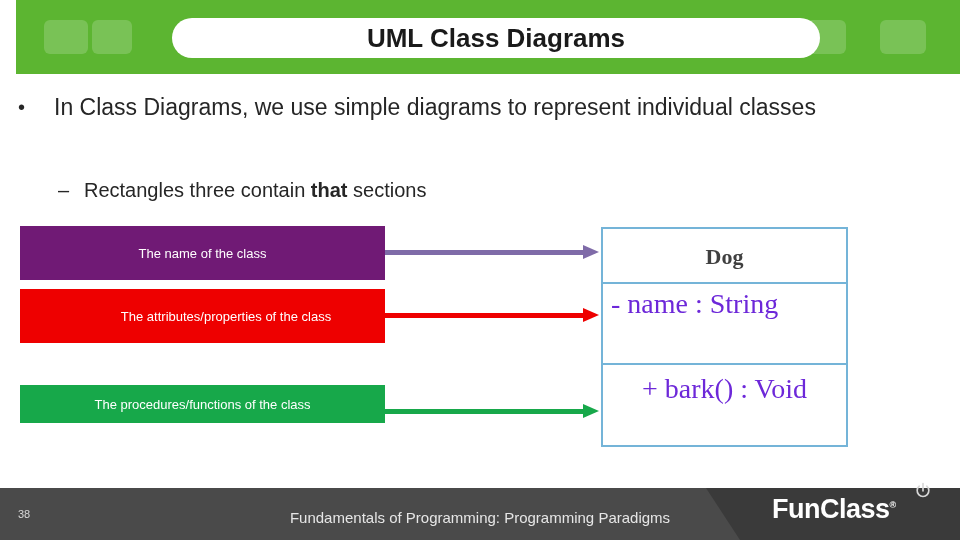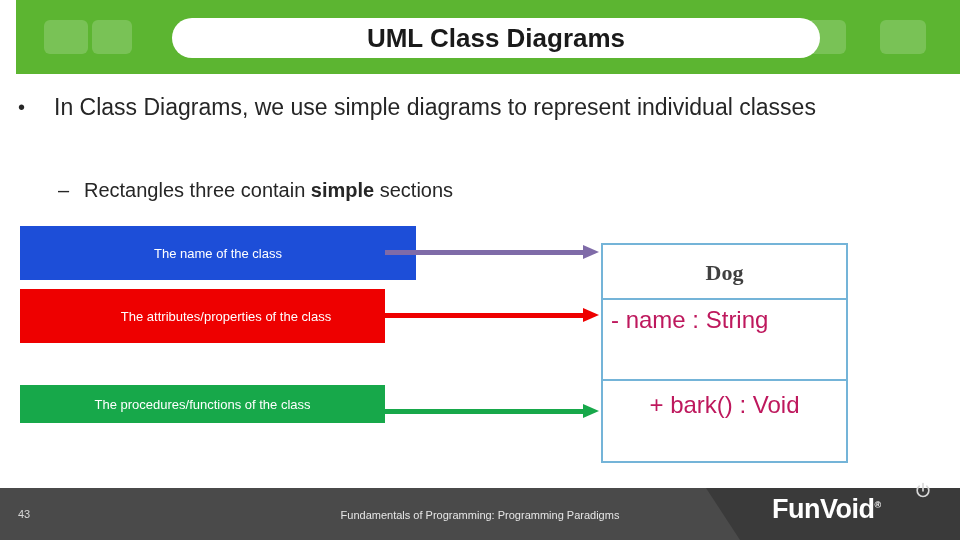--- a/index.html
+++ b/index.html
@@ -48,21 +48,21 @@
   }
   .bullet2 .marker { position:absolute; left: 0px; top: 0px; }
   .bullet2 .txt { display:block; margin-left: 26px; }
   .bullet2 b { font-weight: bold; }
   
   .lbox {
     position: absolute;
     display:flex; align-items:center; justify-content:center;
     color: #ffffff; font-size: 13px; text-align:center;
   }
-  .lbox.purple { left: 20px; top: 226px; width: 396px; height: 54px; background: #1d4ed8; }
+  .lbox.purple { left: 20px; top: 226px; width: 365px; height: 54px; background: #701a75; }
   .lbox.red    { left: 20px; top: 289px; width: 365px; height: 54px; background: #ee0000; padding-left: 47px; }
   .lbox.green  { left: 20px; top: 385px; width: 365px; height: 38px; background: #17a84a; }
   
   .arrow { position: absolute; height: 0; }
   .arrow .line { position:absolute; left:0; top:0; height:5px; }
   .arrow .head {
     position:absolute; top:-5px; width:0; height:0;
     border-top: 7.5px solid transparent;
     border-bottom: 7.5px solid transparent;
   }
@@ -71,33 +71,33 @@
   .arrow.a1 .head { left: 198px; border-left: 16px solid #7f6ba8; }
   .arrow.a2 { left: 385px; top: 313px; width: 215px; }
   .arrow.a2 .line { width: 200px; background:#ee0000; }
   .arrow.a2 .head { left: 198px; border-left: 16px solid #ee0000; }
   .arrow.a3 { left: 385px; top: 409px; width: 215px; }
   .arrow.a3 .line { width: 200px; background:#17a84a; }
   .arrow.a3 .head { left: 198px; border-left: 16px solid #17a84a; }
   
   .uml {
     position: absolute; left: 601px; top: 227px; width: 247px; height: 220px;
-    border: 2px solid #74b4d8; background: #ffffff; margin-top: 16px;
+    border: 2px solid #74b4d8; background: #ffffff;
   }
   .uml-sec { border-bottom: 2px solid #74b4d8; }
   .uml-sec:last-child { border-bottom: none; }
   .uml-name {
     height: 55px; line-height: 55px; text-align:center;
     font-size: 22px; font-weight: bold; color: #404040;
     font-family: "Liberation Serif", serif;
   }
   .uml-attrs { height: 81px; padding: 4px 8px 0 8px; }
   .uml-attrs div, .uml-ops div {
-    font-size: 24px; color: #be185d; line-height: 31px;
-    font-family: Liberation Sans, sans-serif;
+    font-size: 28px; color: #6d28d9; line-height: 31px;
+    font-family: Liberation Serif, serif;
   }
   .uml-ops { height: 78px; padding: 8px 8px 0 8px; text-align: center; }
   
   .footer {
     position: absolute; left:0; top: 488px; width: 960px; height: 52px;
     background: #4a4a4a;
   }
   .footer-wedge {
     position: absolute; left: 706px; top: 0; width: 0; height: 0;
     border-top: 52px solid #3a3a3a;
@@ -106,21 +106,21 @@
   .footer-right {
     position: absolute; left: 740px; top: 0; width: 220px; height: 52px;
     background: #3a3a3a;
   }
   .slide-num {
     position: absolute; left: 18px; top: 508px;
     font-size: 11px; color: #d8d8d8;
   }
   .footer-center {
     position: absolute; left: 260px; top: 509px; width: 440px;
-    text-align: center; font-size: 11px; color: #e6e6e6;
+    text-align: center; font-size: 15px; color: #e6e6e6;
   }
   .logo {
     position: absolute; left: 772px; top: 494px;
     font-size: 27px; font-weight: bold; color: #ffffff;
     font-family: "Liberation Sans", sans-serif; letter-spacing: -0.5px;
   }
   .logo .fun { color:#ffffff; }
   .logo .tech { color:#ffffff; }
   .logo-reg { font-size: 9px; vertical-align: super; }
   .power-icon {
@@ -140,21 +140,21 @@
   <div class="title-text">UML Class Diagrams</div>
 </div>
 
 <div class="bullet1">
   <span class="marker">•</span>
   <span class="txt">In Class Diagrams, we use simple diagrams to represent individual classes</span>
 </div>
 
 <div class="bullet2">
   <span class="marker">–</span>
-  <span class="txt"><span>Rectangles three contain </span><b>simple</b><span> sections</span></span>
+  <span class="txt"><span>Rectangles three contain </span><b>that</b><span> sections</span></span>
 </div>
 
 <div class="lbox purple">
   <span>The name of the class</span>
 </div>
 <div class="lbox red">
   <span>The attributes/properties of the class</span>
 </div>
 <div class="lbox green">
   <span>The procedures/functions of the class</span>
@@ -180,21 +180,21 @@
   </div>
   <div class="uml-sec uml-ops">
     <div>+ bark() : Void</div>
   </div>
 </div>
 
 <div class="footer">
   <div class="footer-wedge"></div>
   <div class="footer-right"></div>
 </div>
-<div class="slide-num">43</div>
+<div class="slide-num">38</div>
 <div class="footer-center">Fundamentals of Programming: Programming Paradigms</div>
-<div class="logo"><span class="fun">Fun</span><span class="tech">Void</span><span class="logo-reg">®</span></div>
+<div class="logo"><span class="fun">Fun</span><span class="tech">Class</span><span class="logo-reg">®</span></div>
 <div class="power-icon">
   <svg width="20" height="20" viewBox="0 0 24 24" fill="none" stroke="#d8d8d8" stroke-width="2" stroke-linecap="round">
     <path d="M12 3 v9"></path>
     <path d="M7.5 6.2 a7 7 0 1 0 9 0"></path>
   </svg>
 </div>
 
 </body></html>

